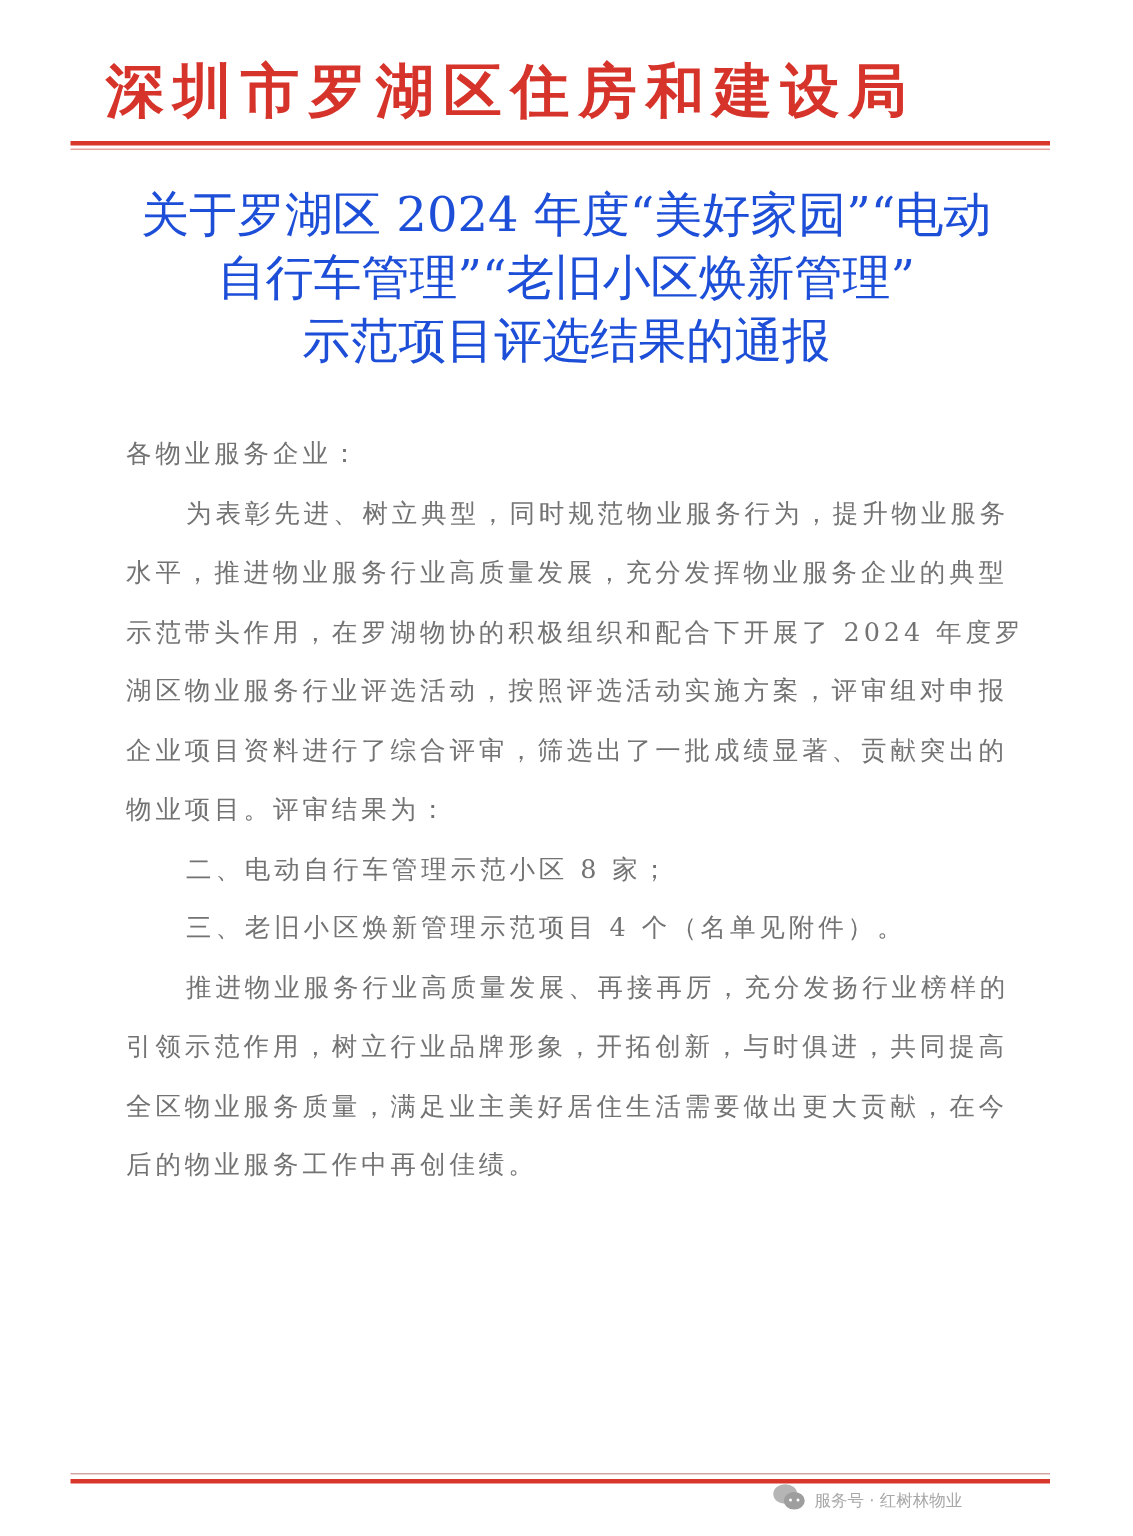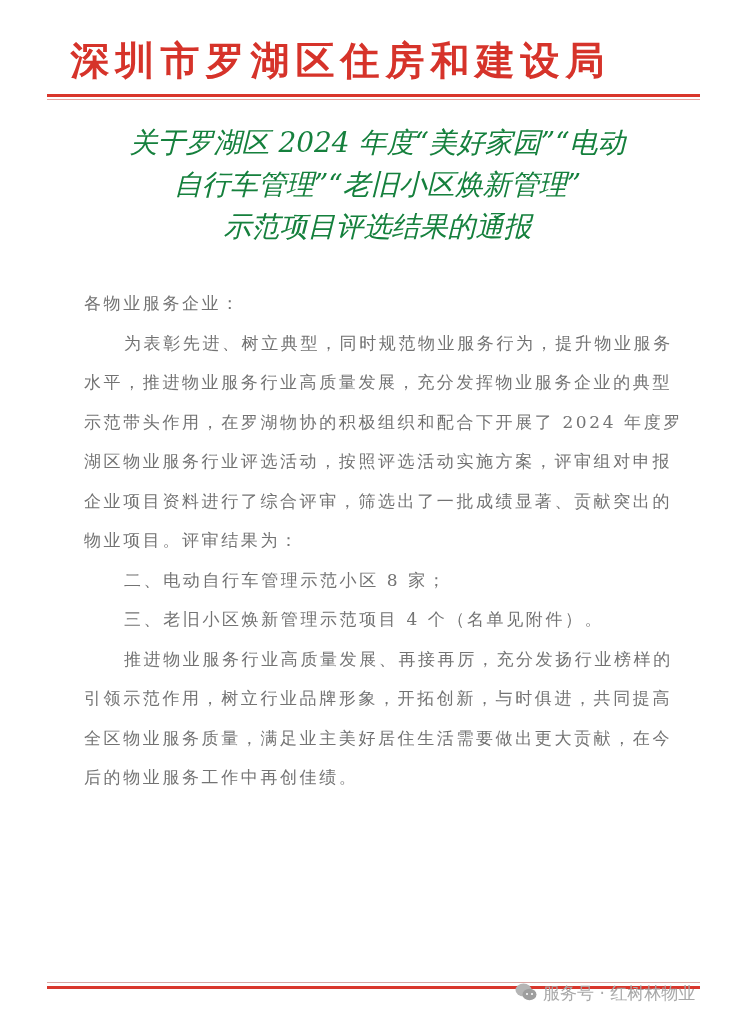--- a/index.html
+++ b/index.html
@@ -9,36 +9,36 @@
   }
   .agency {
     position:absolute; left:0; top:34px; width:681px; text-align:center;
     color:#d6332a; font-size:39px; font-weight:bold; letter-spacing:6px;
     font-family: "DejaVu Sans", "Liberation Sans", sans-serif;
   }
   .rule-top-thick { position:absolute; left:47px; top:94px; width:653px; height:3px; background:#d9362c; }
   .rule-top-thin  { position:absolute; left:47px; top:99px; width:653px; height:1px; background:#e8a29d; }
   .title {
     position:absolute; left:60px; top:122px; width:635px; text-align:center;
-    font-size:28px; line-height:42px; color:#15803d;font-style:italic;
+    font-size:32px; line-height:42px; color:#1d4ed8;
   }
   .title div { white-space:nowrap; }
   .body {
     position:absolute; left:84px; top:284px; width:600px;
     font-size:17px; line-height:39.5px; letter-spacing:2.6px; color:#737373;
   }
   .p { margin:0; }
   .indent { text-indent:40px; }
   .item { padding-left:40px; white-space:nowrap; }
   .closing { padding-left:40px; margin-top:0; }
   .rule-bot-thin  { position:absolute; left:47px; top:982px; width:653px; height:1px; background:#d8a5a2; }
   .rule-bot-thick { position:absolute; left:47px; top:986px; width:653px; height:3px; background:#d9362c; }
   .watermark {
-    position:absolute; left:515px; top:982px; height:26px; display:flex; align-items:flex-start;
-    color:#a8a8a8; font-size:17px; font-family:"DejaVu Sans","Liberation Sans",sans-serif;
+    position:absolute; left:515px; top:982px; height:26px; display:flex; align-items:flex-end;
+    color:#a8a8a8; font-size:11px; font-family:"DejaVu Sans","Liberation Sans",sans-serif;
   }
   .wm-icon { width:22px; height:20px; margin-right:6px; position:relative; }
 </style>
 </head>
 <body>
 
 <div class="agency">深圳市罗湖区住房和建设局</div>
 <div class="rule-top-thick"></div>
 <div class="rule-top-thin"></div>
 

